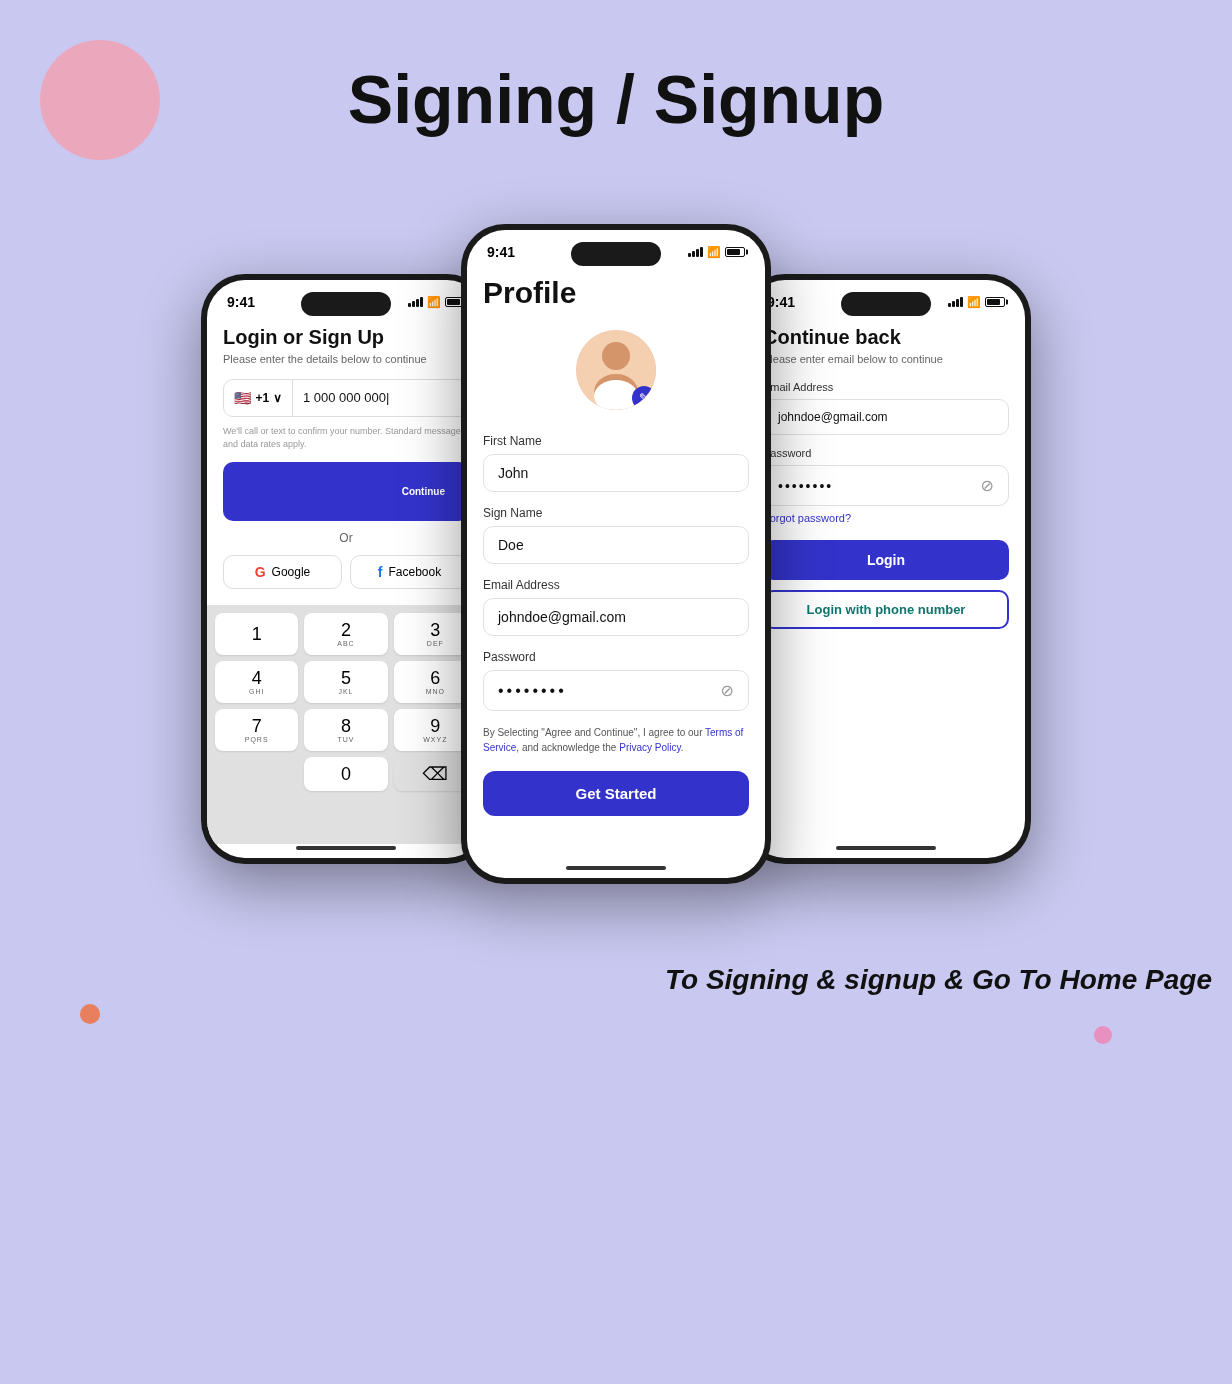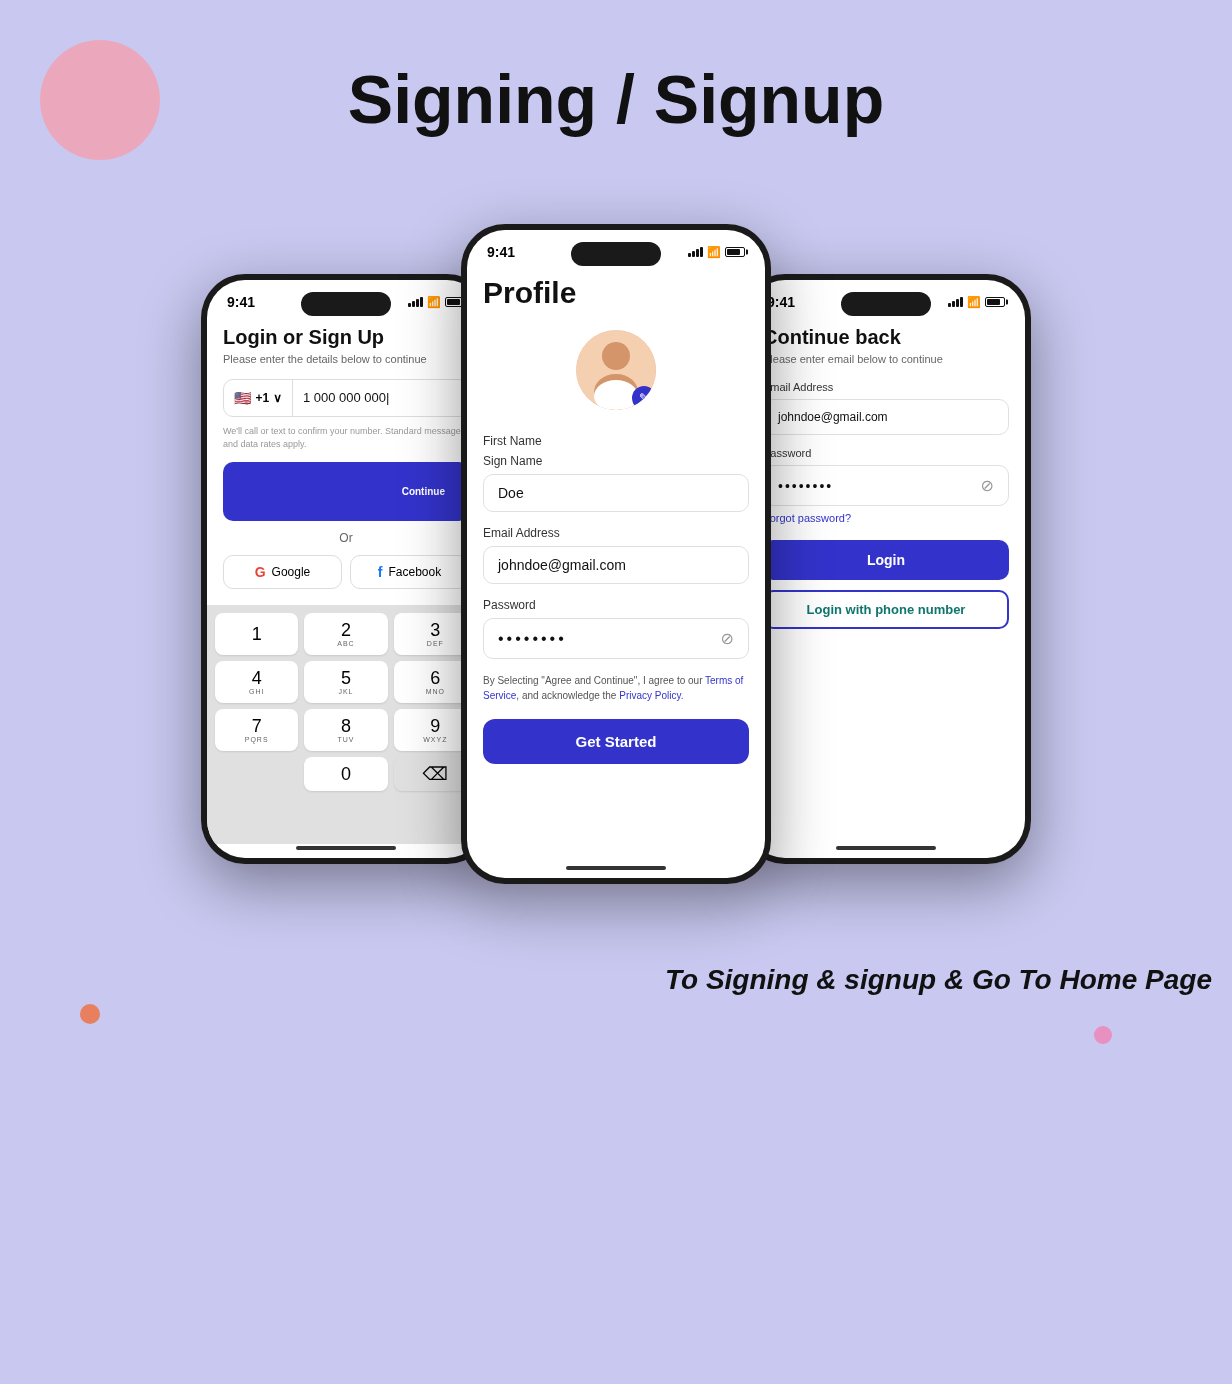--- a/index.html
+++ b/index.html
@@ -637,20 +637,21 @@
               <ellipse cx="40" cy="66" rx="22" ry="16" fill="white"></ellipse>
             </svg>
             <div class="avatar-edit-btn">
               <span>✎</span>
             </div>
           </div>
         </div>
 
         
         <div class="field-label">First Name</div>
+        <div class="field-input">John</div>
 
         <div class="field-label">Sign Name</div>
         <div class="field-input">Doe</div>
 
         <div class="field-label">Email Address</div>
         <div class="field-input">johndoe@gmail.com</div>
 
         <div class="field-label">Password</div>
         <div class="field-input-password">
           <span>••••••••</span>

